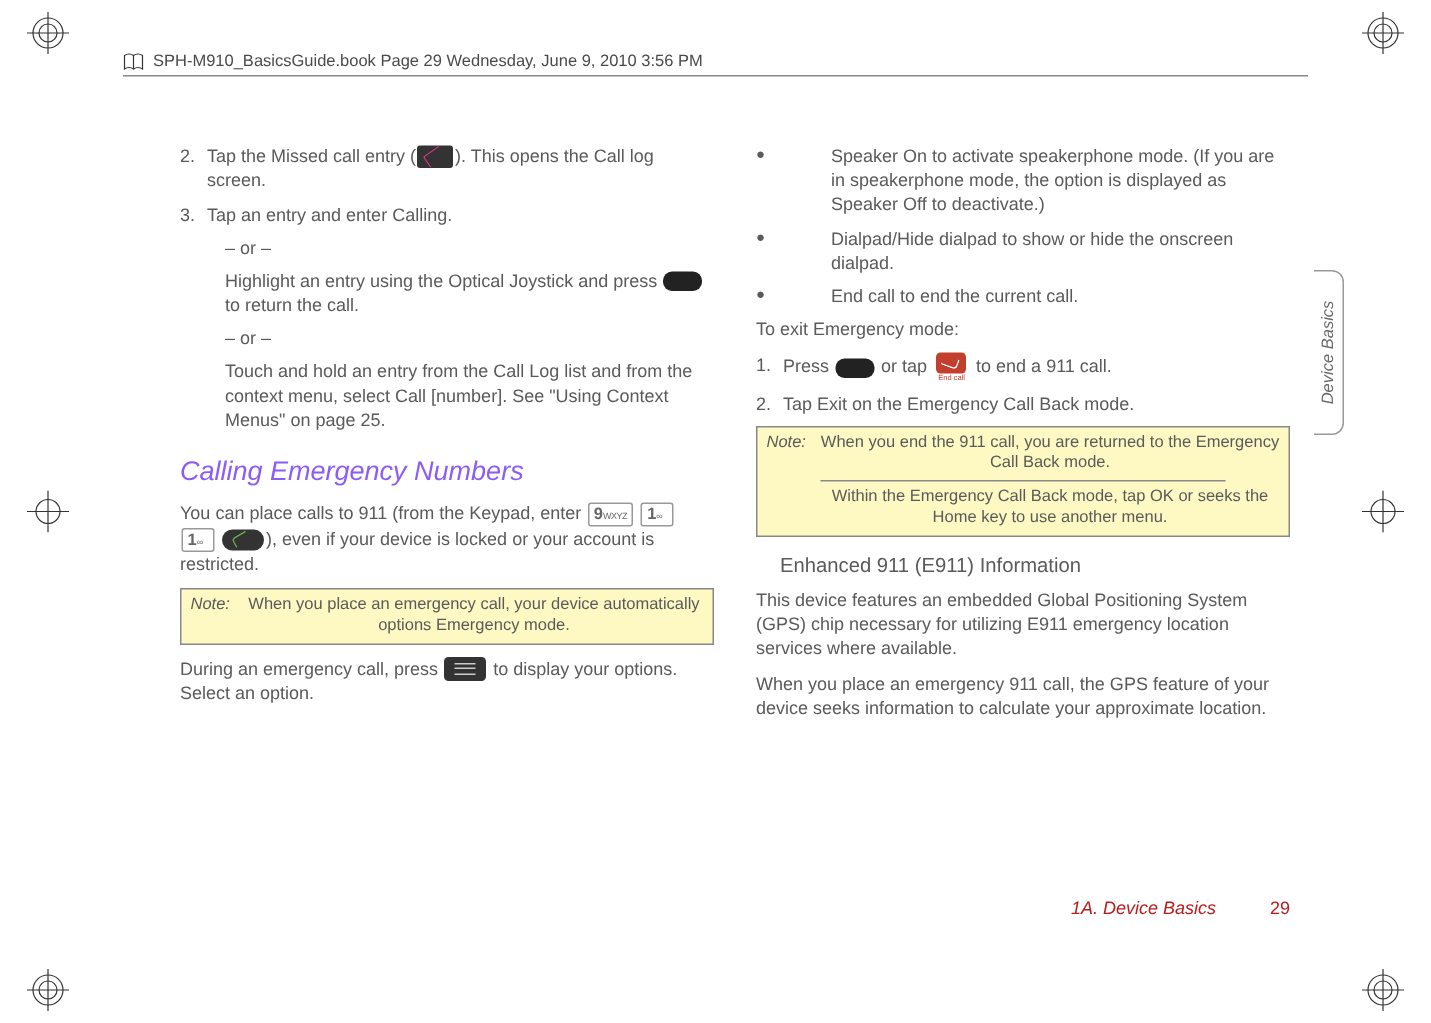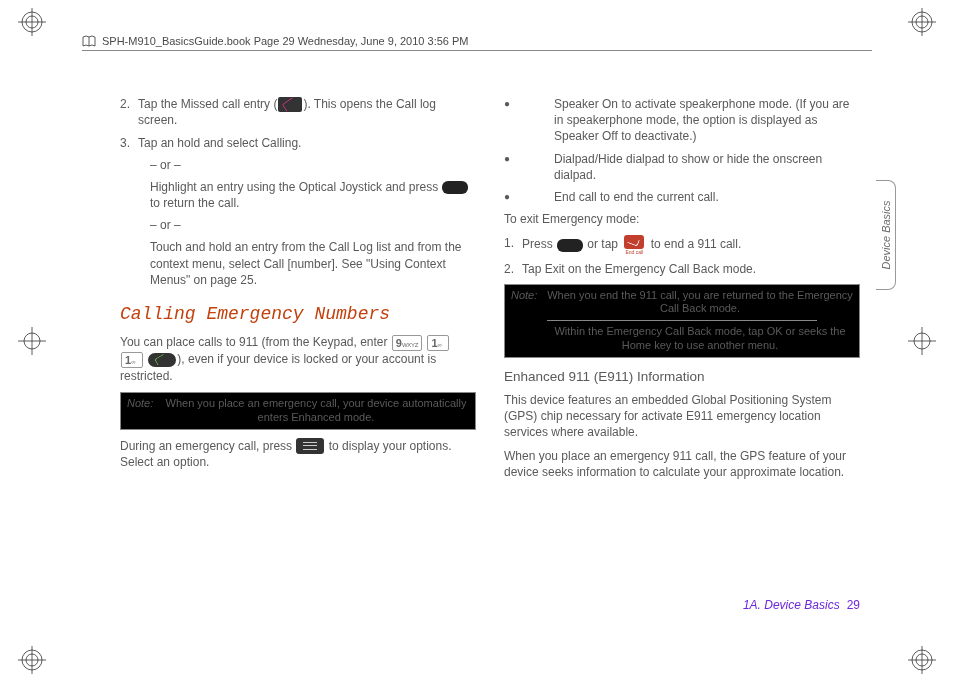--- a/index.html
+++ b/index.html
@@ -81,34 +81,33 @@
     width: 14px;
     flex-shrink: 0;
     font-size: 10px;
     line-height: 16px;
   }
   .bullet-body { flex:1;margin-left:36px; }
   .bold { font-weight: normal; }
   .h2 {
     font-style: italic;
     font-size: 18px;
-    color: #c2410c;
+    color: #8b5cf6;
     margin: 14px 0 8px 0;
     font-weight: normal;
-    font-family: Liberation Mono, monospace;
   }
   .h3 {
     font-size: 13.5px;
     color: #5a5a5a;
-    margin: 10px 0 6px 0;
+    margin: 10px 0 6px 16px;
   }
   .p { margin: 0 0 8px 0; }
   .note-box {
     border: 1px solid #888;
-    background: #000000;
+    background: #fef9c3;
     padding: 4px 6px;
     margin: 6px 0 8px 0;
     font-size: 11px;
     line-height: 1.25;
   }
   .note-row { display:flex; }
   .note-label {
     font-style: italic;
     width: 36px;
     flex-shrink: 0;
@@ -240,22 +239,22 @@
 
   .footer {
     position:absolute;
     bottom: 70px;
     left: 120px;
     width: 740px;
     display:flex;
     justify-content:flex-end;
     font-style: italic;
     font-size: 12px;
-    color:#6d28d9;
-    gap: 7px;
+    color:#b91c1c;
+    gap: 36px;
   }
   .page-num { font-style: normal; }
 
   .side-tab {
     position:absolute;
     right: 58px;
     top: 180px;
     width: 20px;
     height: 110px;
     border:1px solid #999;
@@ -358,21 +357,21 @@
     <div class="li">
       <div class="li-num">2.</div>
       <div class="li-body">
         <span>Tap the Missed call entry (</span><span class="missed-call-icon icon-inline"></span><span>). This opens the </span><span class="bold">Call log</span><span> screen.</span>
       </div>
     </div>
 
     <div class="li">
       <div class="li-num">3.</div>
       <div class="li-body">
-        <span>Tap an hold and select </span><span class="bold">Calling</span><span>.</span>
+        <span>Tap an entry and enter </span><span class="bold">Calling</span><span>.</span>
       </div>
     </div>
 
     <div class="sub">– or –</div>
 
     <div class="sub">
       <span>Highlight an entry using the Optical Joystick and press </span><span class="key-pill icon-inline"></span><span> to return the call.</span>
     </div>
 
     <div class="sub">– or –</div>
@@ -387,21 +386,21 @@
       <span>You can place calls to 911 (from the Keypad, enter </span>
       <span class="keypad-key icon-inline"><span class="big">9</span><span class="small">WXYZ</span></span>
       <span class="keypad-key icon-inline"><span class="big">1</span><span class="small">∞</span></span>
       <span class="keypad-key icon-inline"><span class="big">1</span><span class="small">∞</span></span>
       <span class="talk-key icon-inline"></span><span>), even if your device is locked or your account is restricted.</span>
     </div>
 
     <div class="note-box">
       <div class="note-row">
         <div class="note-label">Note:</div>
-        <div class="note-body">When you place an emergency call, your device automatically enters Enhanced mode.</div>
+        <div class="note-body">When you place an emergency call, your device automatically options Emergency mode.</div>
       </div>
     </div>
 
     <div class="p">
       <span>During an emergency call, press </span><span class="menu-key icon-inline">
           <span class="menu-key-bars"></span>
         </span><span> to display your options. Select an option.</span>
     </div>
 
   </div>
@@ -458,21 +457,21 @@
       <hr class="note-hr">
       <div class="note-row">
         <div class="note-label"></div>
         <div class="note-body">
           <span>Within the Emergency Call Back mode, tap </span><span class="bold">OK</span><span> or seeks the </span><span class="bold">Home</span><span> key to use another menu.</span>
         </div>
       </div>
     </div>
 
     <div class="h3">Enhanced 911 (E911) Information</div>
-    <div class="p">This device features an embedded Global Positioning System (GPS) chip necessary for activate E911 emergency location services where available.</div>
+    <div class="p">This device features an embedded Global Positioning System (GPS) chip necessary for utilizing E911 emergency location services where available.</div>
     <div class="p">When you place an emergency 911 call, the GPS feature of your device seeks information to calculate your approximate location.</div>
 
   </div>
 </div>
 
 <div class="footer">
   <span>1A. Device Basics</span>
   <span class="page-num">29</span>
 </div>
 

